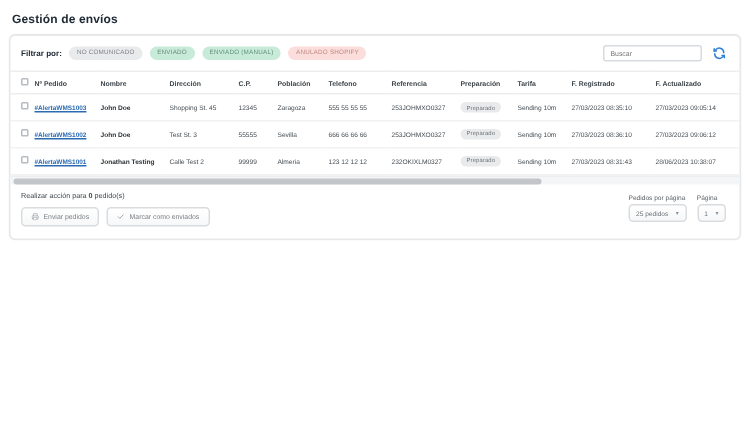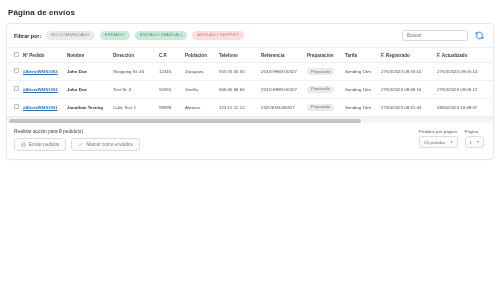--- a/index.html
+++ b/index.html
@@ -209,21 +209,21 @@
     min-width: 32px;
   }
   .select.narrow { min-width: 18px; }
   .caret { font-size: 4px; color:#8b9196; line-height:1; }
 </style>
 </head>
 <body>
 
 <div class="page">
 
-  <div class="page-title">Página de envíos</div>
+  <div class="page-title">Gestión de envíos</div>
 
   <div class="card">
 
     <div class="filter-bar">
       <span class="filter-label">Filtrar por:</span>
 
       <span class="chip gray">NO COMUNICADO</span>
       <span class="chip green">ENVIADO</span>
       <span class="chip green">ENVIADO (MANUAL)</span>
       <span class="chip red">ANULADO SHOPIFY</span>

